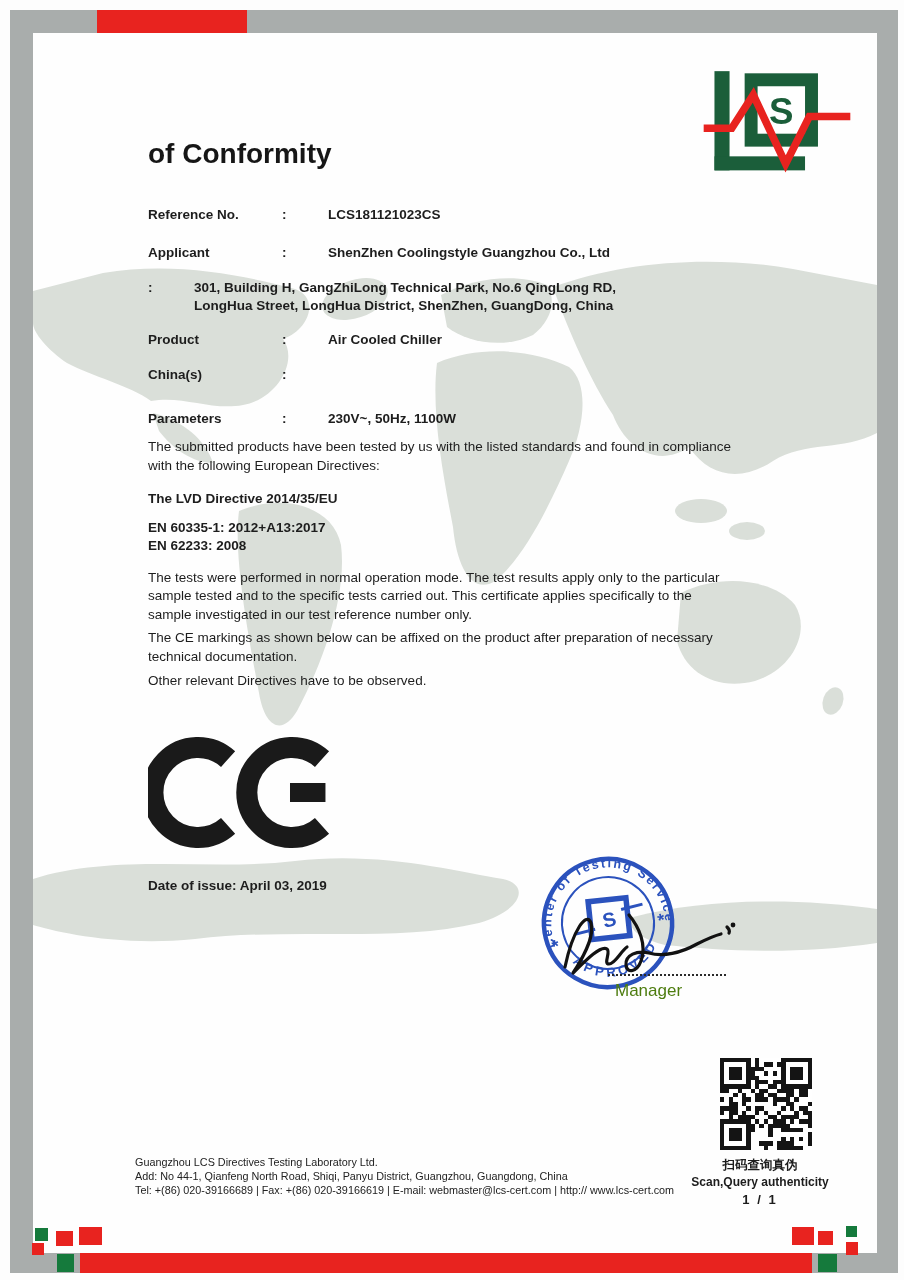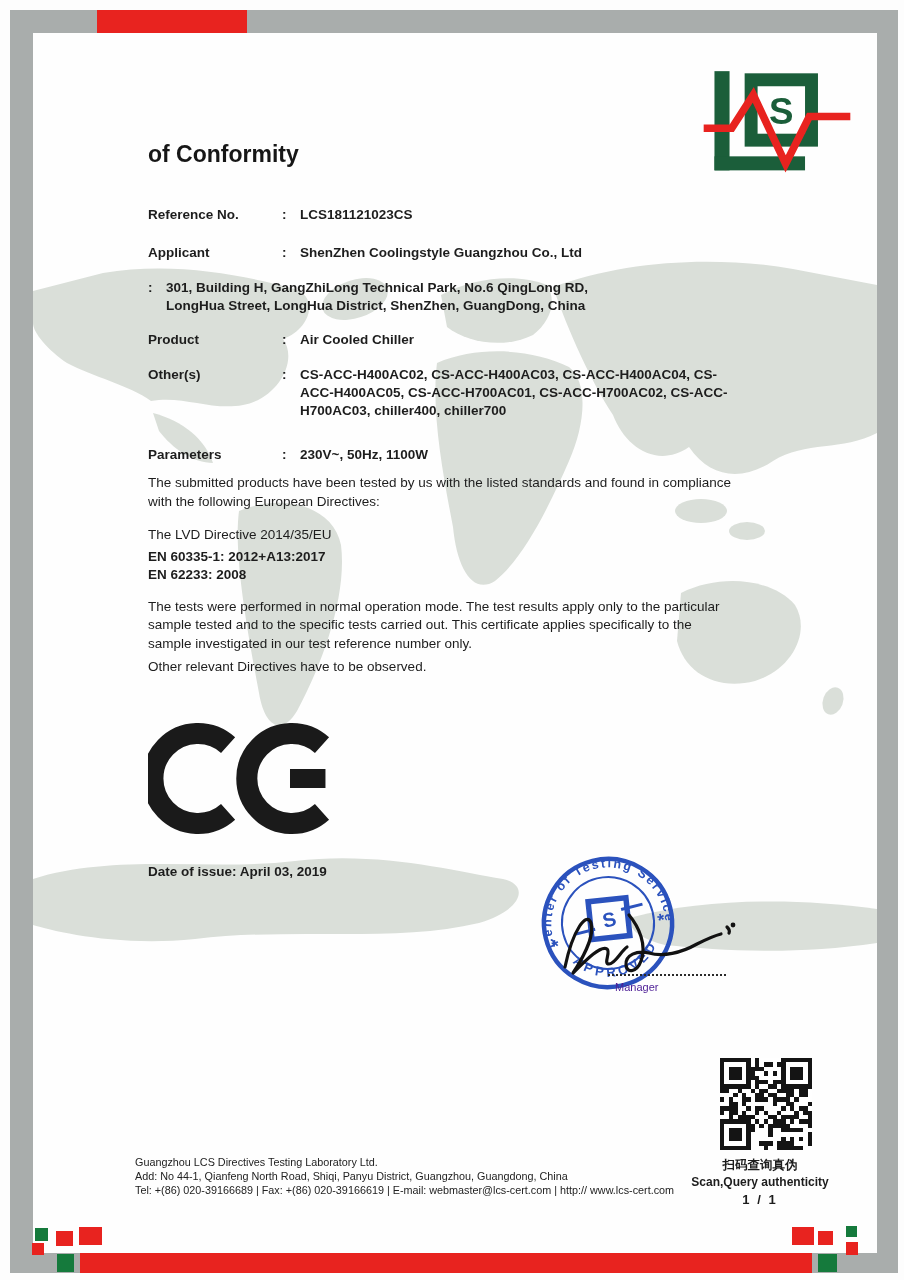--- a/index.html
+++ b/index.html
@@ -8,38 +8,38 @@
   .frame{position:absolute;left:10px;top:10px;width:888px;height:1263px;background:#a9adac;}
   .sheet{position:absolute;left:23px;top:23px;width:844px;height:1220px;background:#fefefe;z-index:1;}
   .accent{position:absolute;background:#e8231f;}
   .sq{position:absolute;z-index:3;}
   .sq.red{background:#e8231f;}
   .sq.green{background:#157a3c;}
   .map{position:absolute;left:0;top:0;width:844px;height:1220px;z-index:0;}
   .lcs-logo{position:absolute;left:668px;top:36px;width:152px;height:124px;z-index:2;}
   .content{position:absolute;left:115px;top:108px;width:592px;z-index:2;}
   h1{margin:0;font-size:38px;line-height:42px;font-weight:bold;letter-spacing:1px;color:#161616;}
-  h2{margin:0;font-size:23px;line-height:26px;font-weight:bold;color:#161616;}
+  h2{margin:0;font-size:28px;line-height:26px;font-weight:bold;color:#161616;}
   .fields{margin-top:39px;}
   .row{display:flex;font-size:13.5px;line-height:18px;font-weight:bold;}
   .row .lab{width:134px;flex:none;}
   .row .colon{width:18px;flex:none;}
-  .row .val{width:440px;}
+  .row .val{width:440px;margin-left:28px;}
   .mb20{margin-bottom:20px;} .mb17{margin-bottom:17px;} .mb16{margin-bottom:16px;} .mb26{margin-bottom:26px;}
   .bodytext{margin-top:10px;font-size:13.5px;line-height:18.5px;width:588px;}
   .bodytext p{margin:0 0 15px 0;}
-  p.bold{font-weight:normal;margin-bottom:3px;}
+  p.bold{font-weight:bold;margin-bottom:10px;}
   p.standards{font-weight:bold;margin-bottom:14px;line-height:18px;}
   p.tests{margin-bottom:5px;} p.cemark{margin-bottom:6px;} p.other{margin-bottom:16px;}
   .ce-svg{display:block;margin-top:44px;width:192px;height:115px;}
   .dateline{margin-top:28px;font-size:13.5px;font-weight:bold;}
   .stamp{position:absolute;left:505px;top:820px;width:140px;height:140px;z-index:4;transform:rotate(-14deg);}
   .sig{position:absolute;left:518px;top:868px;width:198px;height:96px;z-index:5;}
   .dotline{position:absolute;left:575px;top:941px;width:118px;border-bottom:2px dotted #2a2a2a;z-index:5;}
-  .manager{position:absolute;left:582px;top:948px;font-size:11px;color:#4c1d95;z-index:5;}
+  .manager{position:absolute;left:582px;top:948px;font-size:17px;color:#4d7c0f;z-index:5;}
   .footer-left{position:absolute;left:102px;top:1122px;font-size:10.8px;line-height:14px;color:#222;z-index:2;}
   .qr{position:absolute;left:687px;top:1025px;width:92px;height:92px;z-index:2;
       display:grid;grid-template-rows:repeat(21,1fr);grid-template-columns:repeat(21,1fr);background:#fff;}
   .qr i{background:#141414;display:block;}
   .qr-caps{position:absolute;left:648px;top:1124px;width:158px;text-align:center;z-index:2;}
   .qr-caps .zh{font-size:12.5px;font-weight:bold;line-height:17px;}
   .qr-caps .en{font-size:12px;font-weight:bold;line-height:16px;}
   .qr-caps .pg{font-size:13px;font-weight:bold;line-height:20px;letter-spacing:2px;}
 </style>
 </head>
@@ -97,39 +97,39 @@
           <div class="row mb16">
             <div class="colon">:</div>
             <div class="val">301, Building H, GangZhiLong Technical Park, No.6 QingLong RD, LongHua Street, LongHua District, ShenZhen, GuangDong, China</div>
           </div>
           <div class="row mb17">
             <div class="lab">Product</div>
             <div class="colon">:</div>
             <div class="val">Air Cooled Chiller</div>
           </div>
           <div class="row mb26">
-            <div class="lab">Other(s)</div>
-            <div class="colon">:</div>
-            <div class="val">CS-ACC-H400AC02, CS-ACC-H400AC03, CS-ACC-H400AC04, CS-ACC-H400AC05, CS-ACC-H700AC01, CS-ACC-H700AC02, CS-ACC-H700AC03, chiller400, chiller700</div>
+            <div class="lab">China(s)</div>
+            <div class="colon">:</div>
           </div>
           <div class="row">
             <div class="lab">Parameters</div>
             <div class="colon">:</div>
             <div class="val">230V~, 50Hz, 1100W</div>
           </div>
         </div>
 
         <div class="bodytext">
           <p>The submitted products have been tested by us with the listed standards and found in compliance with the following European Directives:</p>
           <p class="bold">The LVD Directive 2014/35/EU</p>
           <p class="standards">
             <span>EN 60335-1: 2012+A13:2017</span><br>
             <span>EN 62233: 2008</span>
           </p>
           <p class="tests">The tests were performed in normal operation mode. The test results apply only to the particular sample tested and to the specific tests carried out. This certificate applies specifically to the sample investigated in our test reference number only.</p>
+          <p class="cemark">The CE markings as shown below can be affixed on the product after preparation of necessary technical documentation.</p>
           <p class="other">Other relevant Directives have to be observed.</p>
         </div>
 
         <svg class="ce-svg" viewBox="0 0 200 120">
           <g stroke="#1a1a1a" fill="none">
             <path d="M83.4 25.1 A47 47 0 1 0 83.4 94.9" stroke-width="22"></path>
             <path d="M181.4 25.1 A47 47 0 1 0 181.4 94.9" stroke-width="22"></path>
             <path d="M148 60 H185" stroke-width="20"></path>
           </g>
         </svg>

